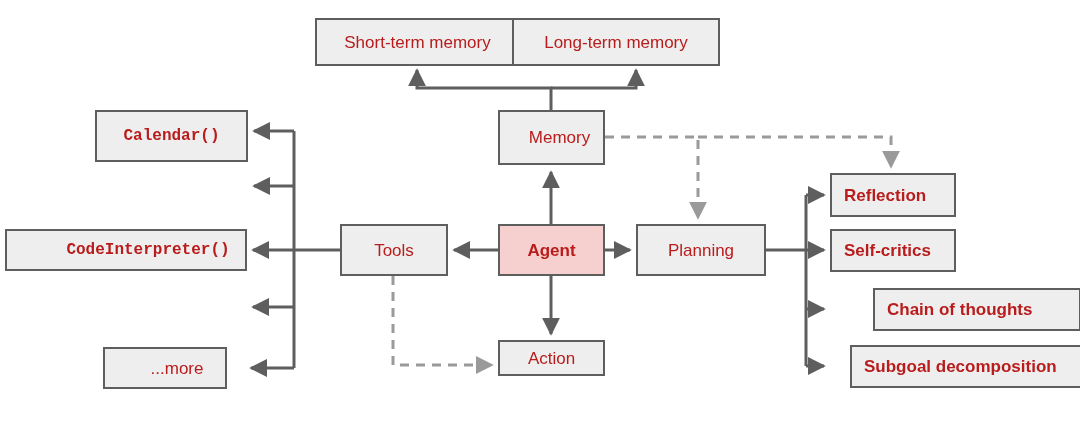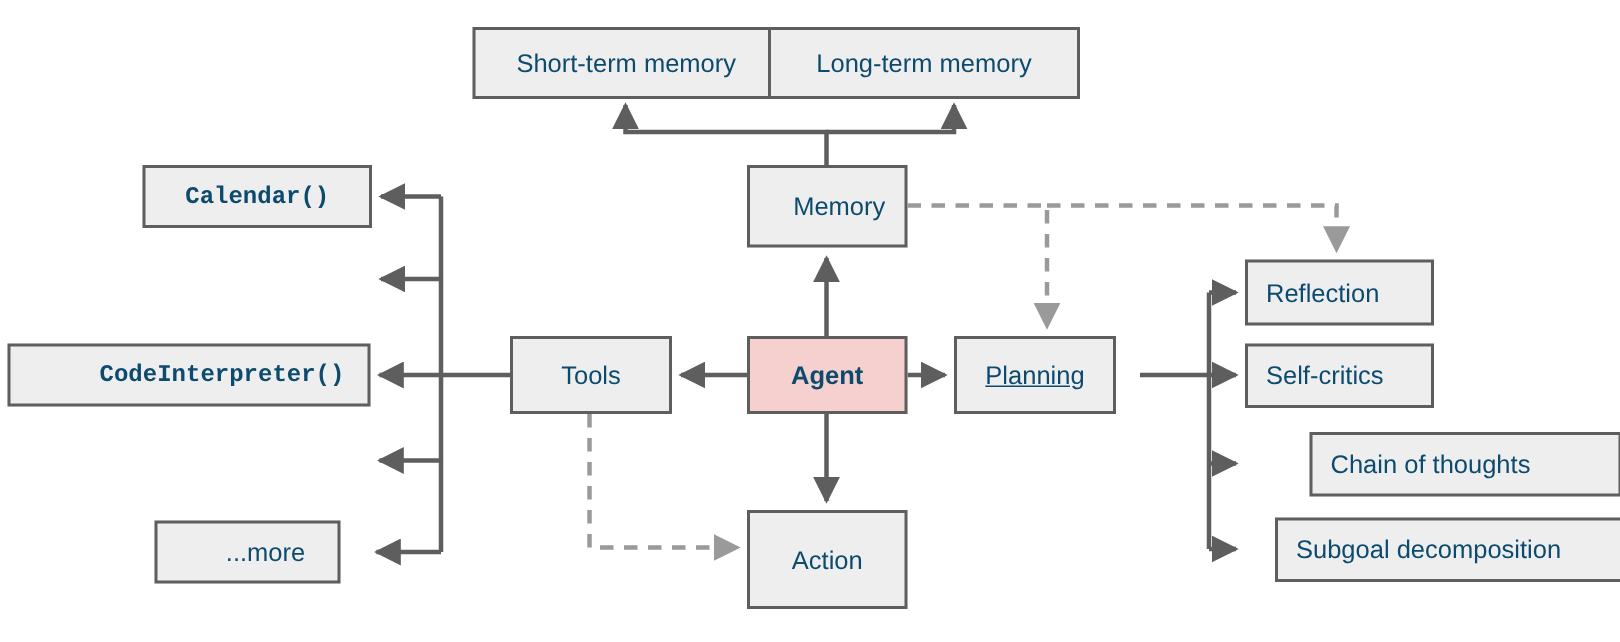--- a/index.html
+++ b/index.html
@@ -27,36 +27,37 @@
     pointer-events: none;
   }
   .node {
     position: absolute;
     box-sizing: border-box;
     background: #eeeeee;
     border: 2px solid #5e5e5e;
     display: flex;
     align-items: center;
     justify-content: center;
-    color: #0c4a6e;
+    color: #b91c1c;
     font-family: "Liberation Sans", sans-serif;
     font-size: 17px;
     line-height: 1;
     white-space: nowrap;
     z-index: 2;
   }
   .node.mono {
     font-family: "Liberation Mono", monospace;
     font-weight: bold;
     font-size: 16px;
     justify-content: center;
   }
   .node.left-text {
     justify-content: flex-start;
     padding-left: 12px;
+    font-weight: bold;
   }
   .node.accent {
     background: #f6cfcf;
     font-weight: bold;
   }
 </style>
 </head>
 <body>
 
 <div id="diagram-root">
@@ -113,25 +114,25 @@
   <div class="node" style="left:315px; top:18px; width:205px; height:48px;">Short-term memory</div>
 
   <div class="node" style="left:512px; top:18px; width:208px; height:48px;">Long-term memory</div>
 
   <div class="node" style="left:498px; top:110px; width:107px; height:55px;padding-left:16px;">Memory</div>
 
   <div class="node" style="left:340px; top:224px; width:108px; height:52px;">Tools</div>
 
   <div class="node accent" style="left:498px; top:224px; width:107px; height:52px;">Agent</div>
 
-  <div class="node" style="left:636px; top:224px; width:108px; height:52px;text-decoration:underline;">Planning</div>
+  <div class="node" style="left:636px; top:224px; width:130px; height:52px;">Planning</div>
 
-  <div class="node" style="left:498px; top:340px; width:107px; height:66px;">Action</div>
+  <div class="node" style="left:498px; top:340px; width:107px; height:36px;">Action</div>
 
-  <div class="node mono" style="left:95px; top:110px; width:153px; height:42px;">Calendar()</div>
+  <div class="node mono" style="left:95px; top:110px; width:153px; height:52px;">Calendar()</div>
 
 
   <div class="node mono" style="left:5px; top:229px; width:242px; height:42px;padding-left:44px;">CodeInterpreter()</div>
 
 
   <div class="node" style="left:103px; top:347px; width:124px; height:42px;padding-left:24px;">...more</div>
 
   <div class="node left-text" style="left:830px; top:173px; width:126px; height:44px;">Reflection</div>
 
   <div class="node left-text" style="left:830px; top:229px; width:126px; height:43px;">Self-critics</div>

